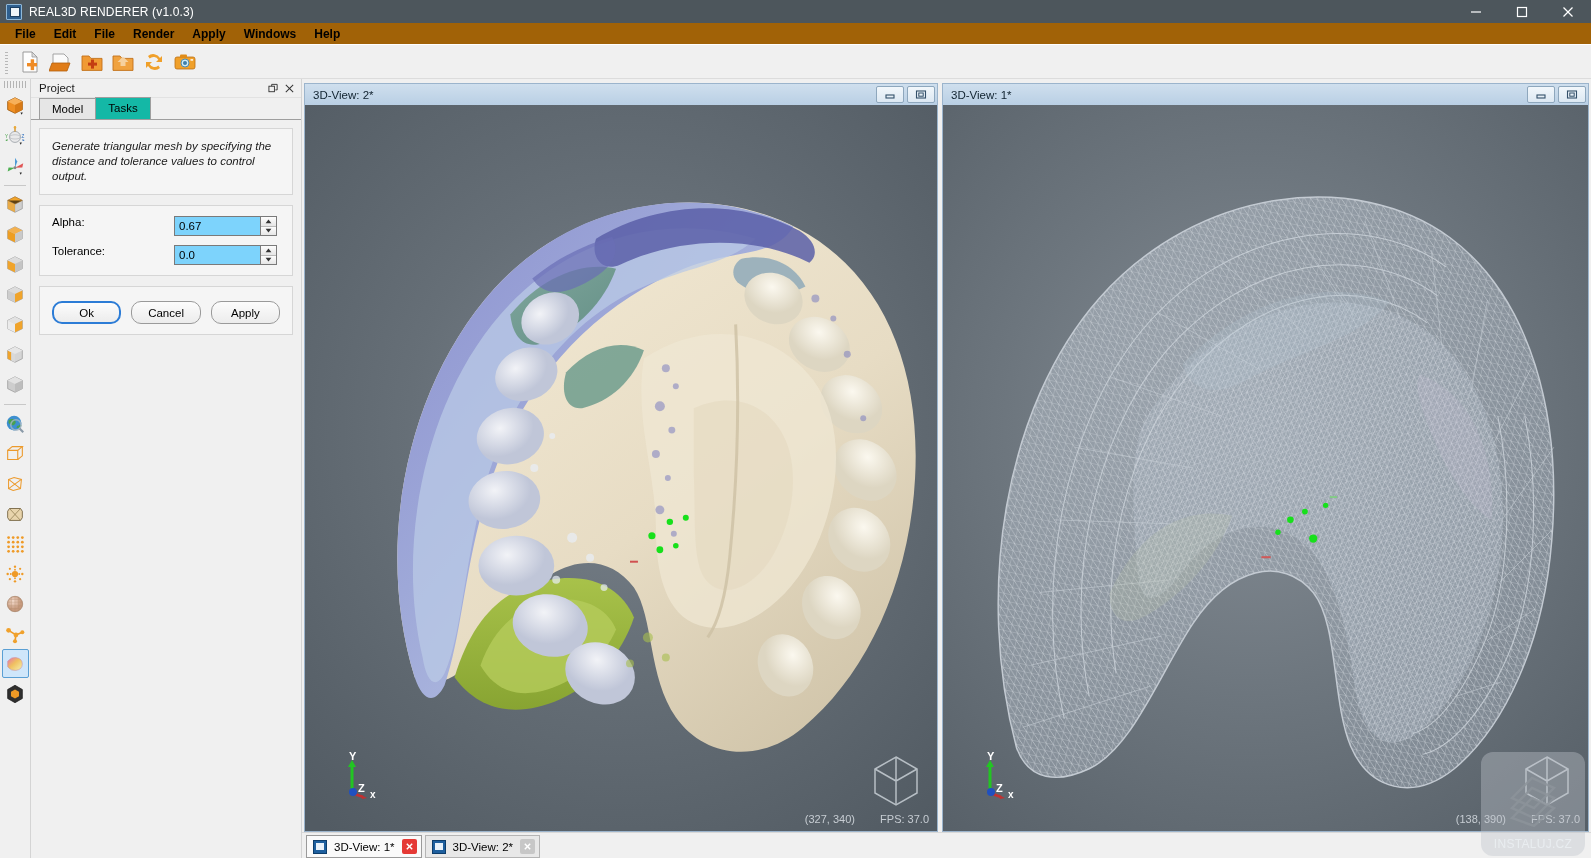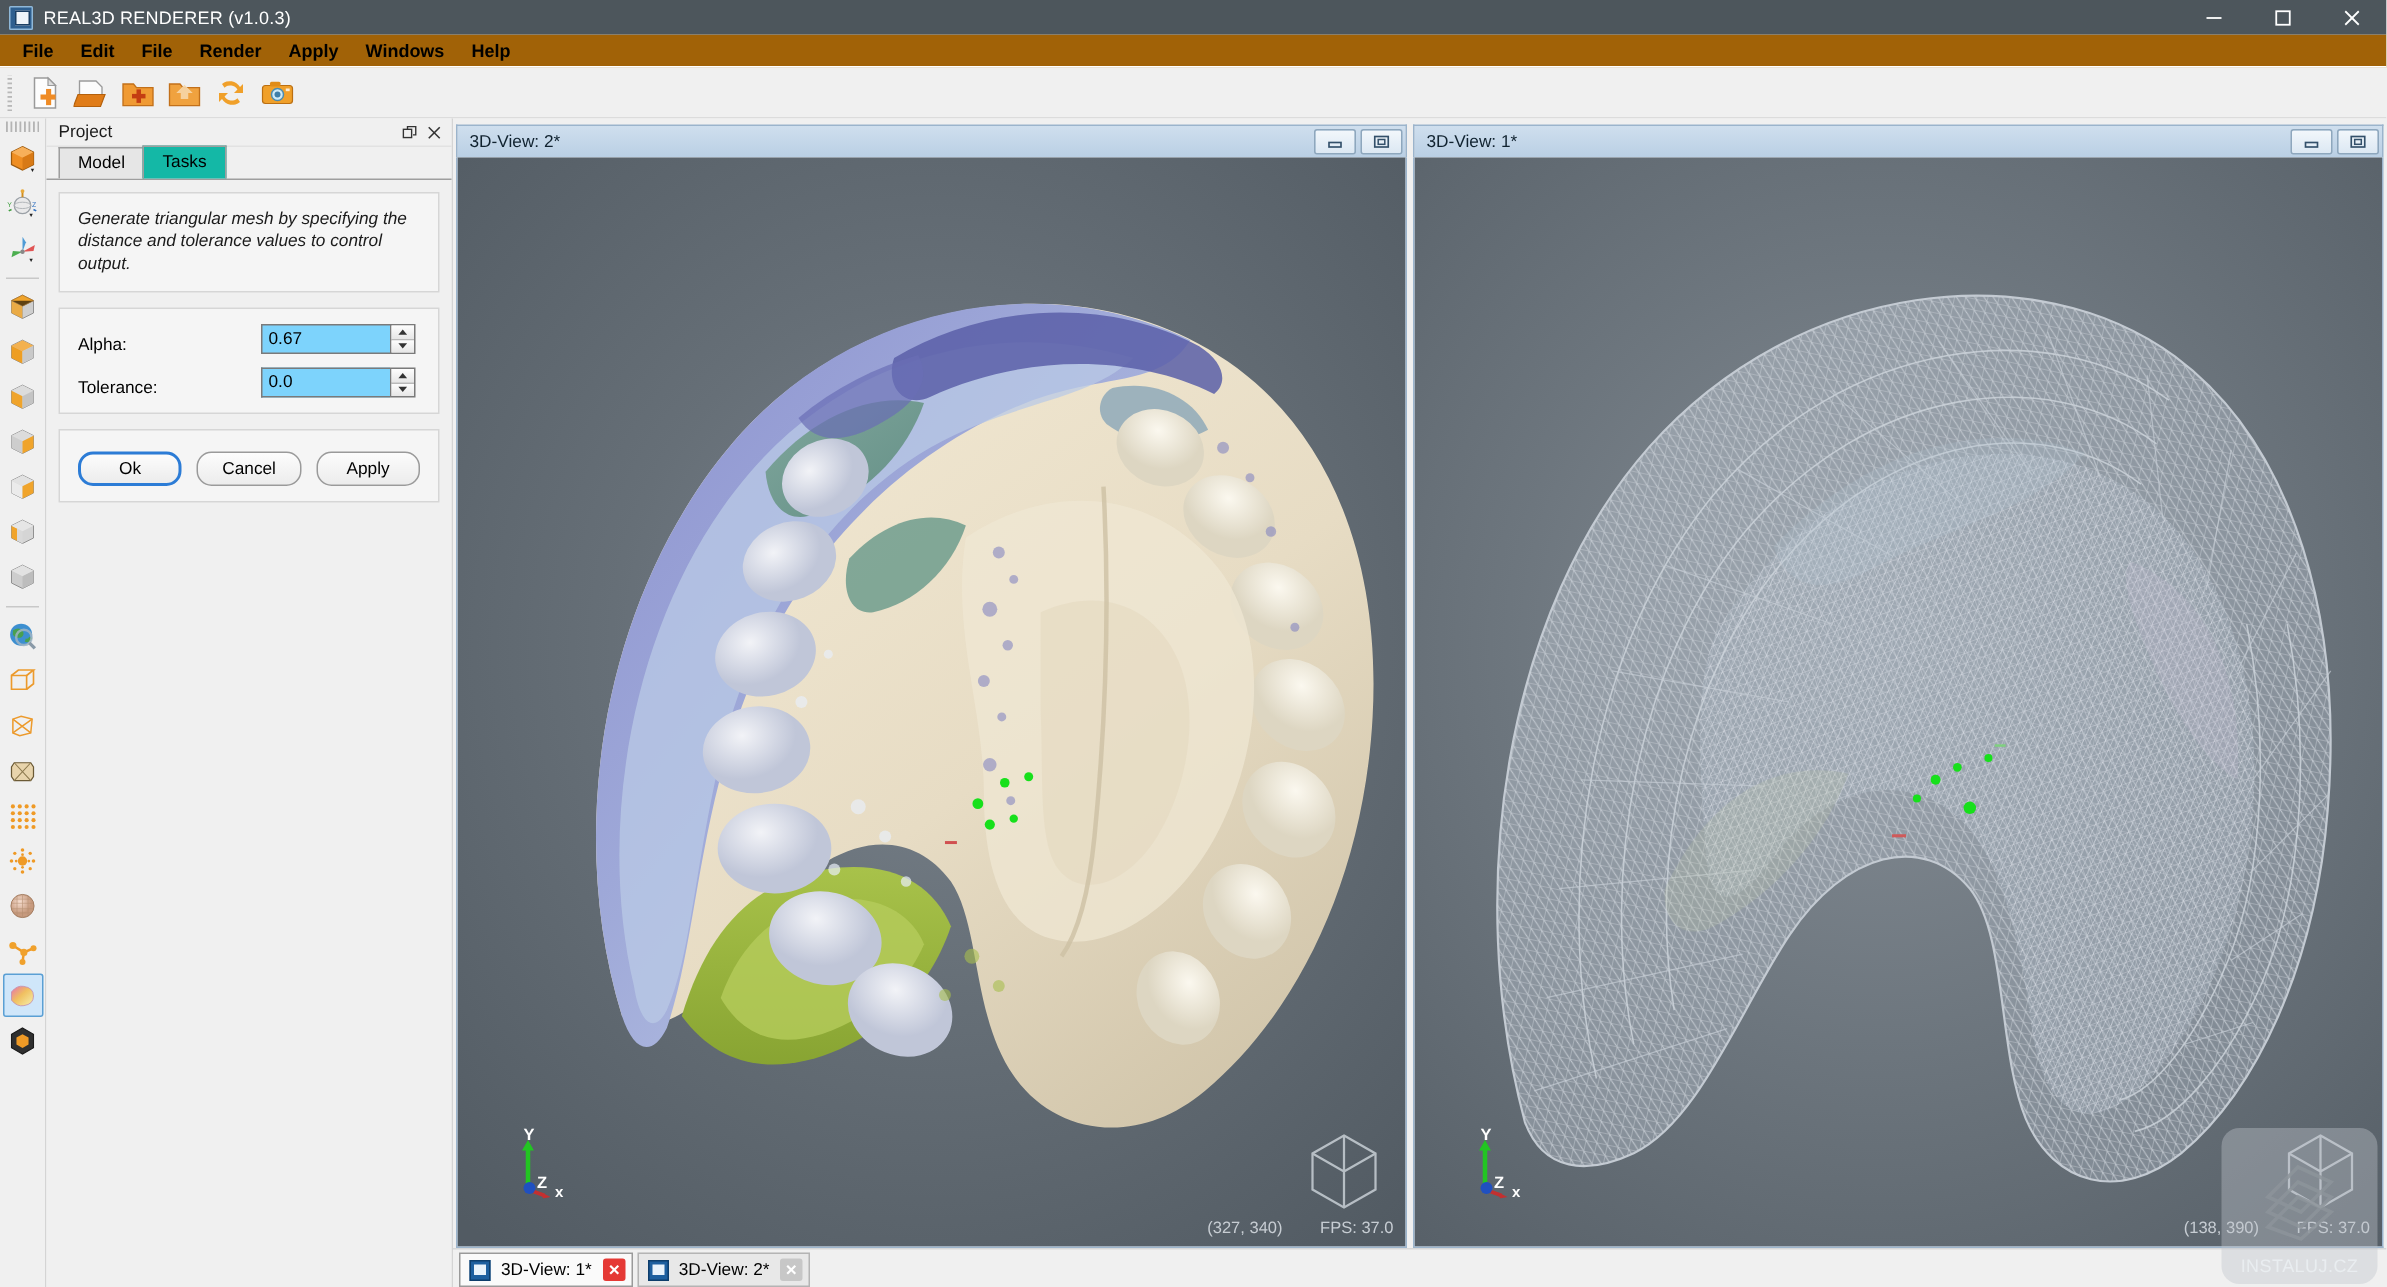--- a/index.html
+++ b/index.html
@@ -104,21 +104,21 @@
     color: #000; margin-right: -1px; line-height: 14px; margin-top: 40px;
   }
   .tab.sel { background: #14b8a6; height: 22px; position: relative; z-index: 2; }
 
   .dock-body { padding: 8px 8px 0 8px; background: #f0f0f0; flex: 1; }
   .group {
     border: 1px solid #d6d6d6; background: #f5f5f5; padding: 10px 12px;
     margin-bottom: 10px;
   }
   .desc { font-size: 11.5px; font-style: italic; color: #1b1b1b; line-height: 15px; }
-  .field { display: flex; align-items: flex-end; margin-bottom: 9px; }
+  .field { display: flex; align-items: flex-start; margin-bottom: 9px; }
   .field:last-child { margin-bottom: 0; }
   .field-label { font-size: 11.5px; width: 122px; color: #000; }
   .spin { display: flex; width: 103px; height: 20px; }
   .spin input {
     flex: 1; height: 20px; border: 1px solid #7a7a7a; border-right: none;
     font-size: 11.5px; padding: 0 4px; font-family: "Liberation Sans", sans-serif;
     background: #7dd3fc; color: #000; outline: none; min-width: 0;
   }
   .spin-btns {
     width: 17px; border: 1px solid #7a7a7a; background: #f0f0f0;

